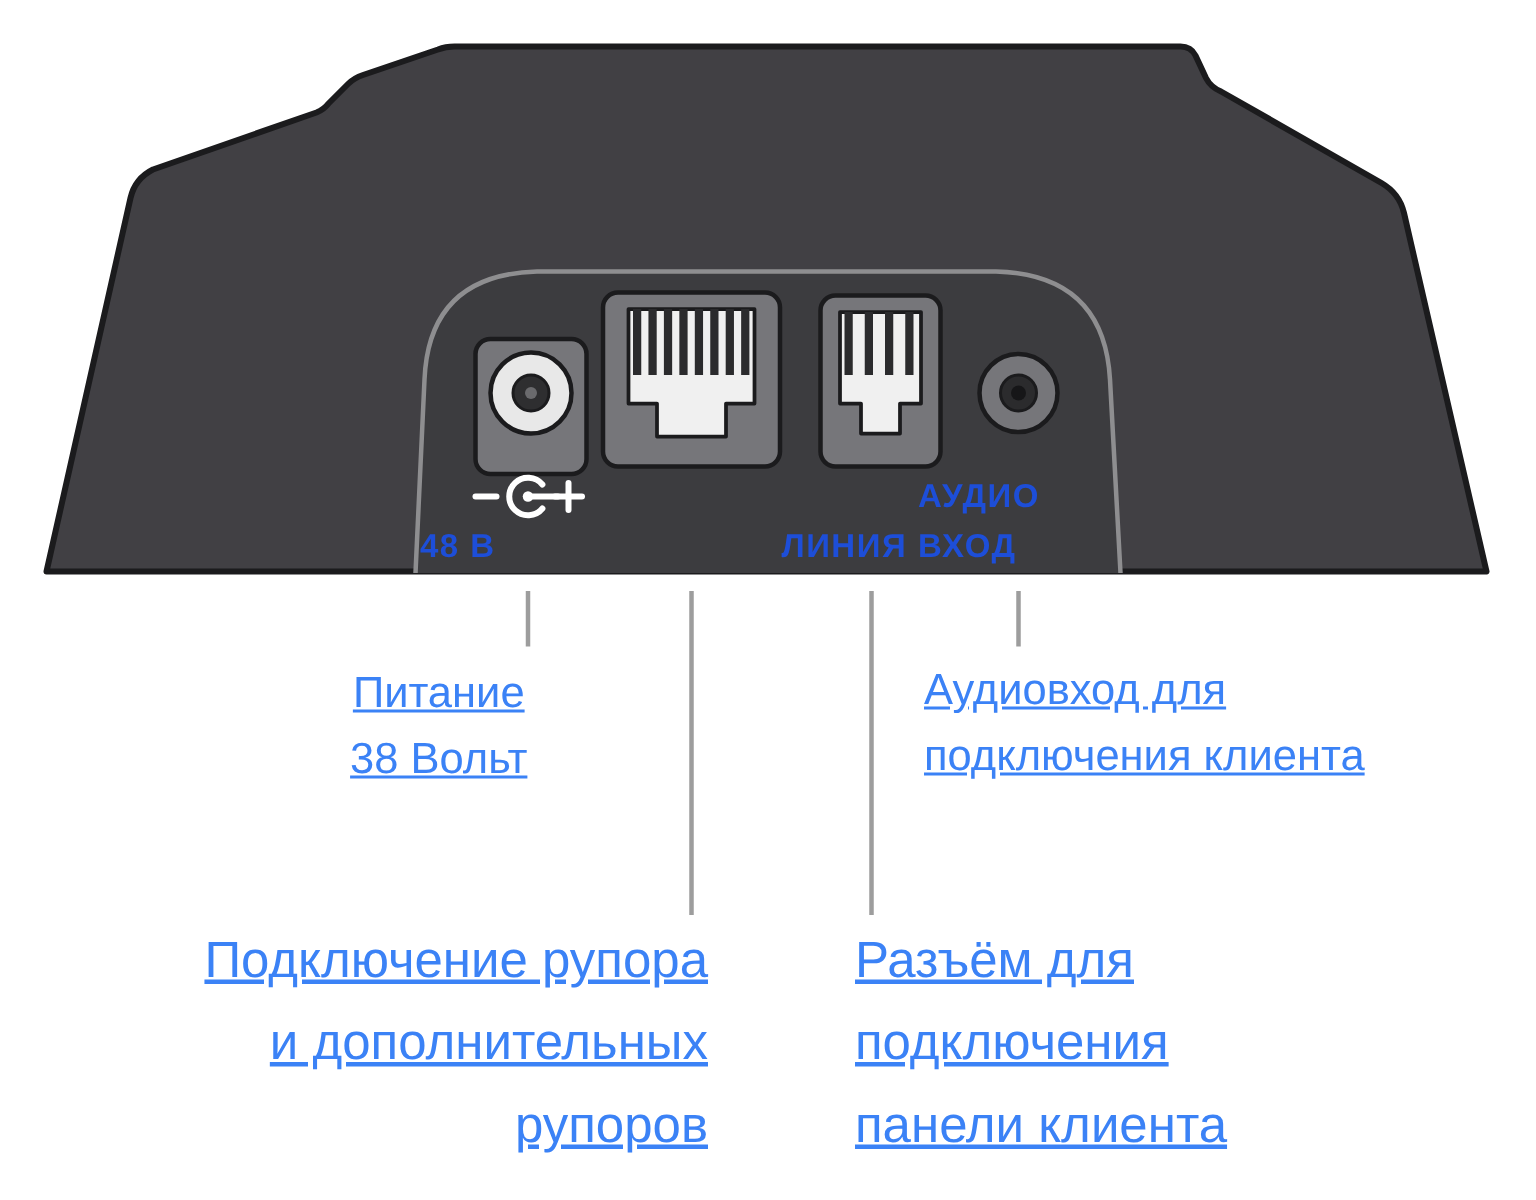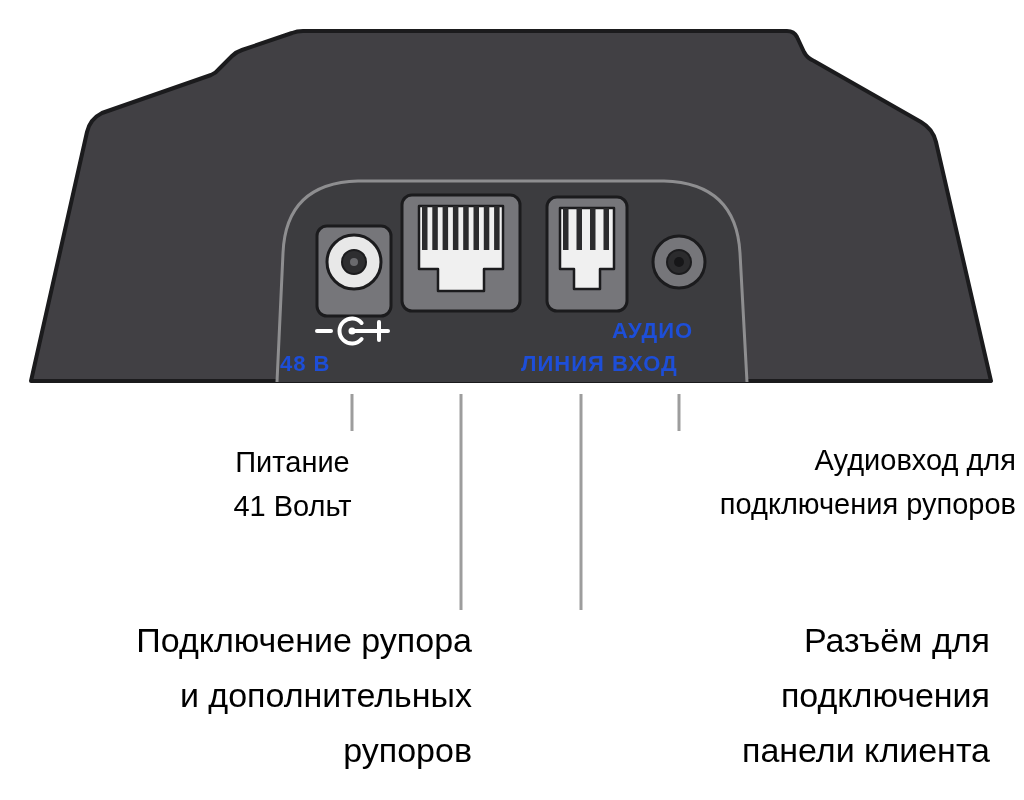--- a/index.html
+++ b/index.html
@@ -24,33 +24,34 @@
     position: absolute;
     color: #1d4ed8;
     font-weight: bold;
     font-size: 22px;
     letter-spacing: 1px;
     line-height: 33px;
     z-index: 3;
   }
   .note {
     position: absolute;
-    color: #000000;
+    color: #3b82f6;
     z-index: 3;
+    text-decoration: underline;
   }
   .note.small {
     font-size: 29px;
     line-height: 44px;
   }
   .note.large {
     font-size: 34px;
     line-height: 55px;
   }
   .t-center { text-align: center; }
-  .t-left   { text-align: right; }
+  .t-left   { text-align: left; }
   .t-right  { text-align: right; }
 </style>
 </head>
 <body>
 
 <div class="stage">
 
   <svg width="1024" height="800" viewBox="0 0 1024 800">
 
     <path fill="#414044" stroke="#1b1b1d" stroke-width="4" stroke-linejoin="round" d="M 31 381
@@ -139,26 +140,26 @@
 
   <div class="port-label" style="left:521px; top:347px; width:130px;">ЛИНИЯ</div>
 
   <div class="port-label" style="left:612px; top:314px; width:146px;">
     <div>АУДИО</div>
     <div>ВХОД</div>
   </div>
 
   <div class="note small t-center" style="left:155px; top:440px; width:275px;">
     <div>Питание</div>
-    <div>41 Вольт</div>
+    <div>38 Вольт</div>
   </div>
 
   <div class="note small t-left" style="left:616px; top:438px; width:400px;">
     <div>Аудиовход для</div>
-    <div>подключения рупоров</div>
+    <div>подключения клиента</div>
   </div>
 
   <div class="note large t-right" style="left:38px; top:613px; width:434px;">
     <div>Подключение рупора</div>
     <div>и дополнительных</div>
     <div>рупоров</div>
   </div>
 
   <div class="note large t-left" style="left:570px; top:613px; width:420px;">
     <div>Разъём для</div>

